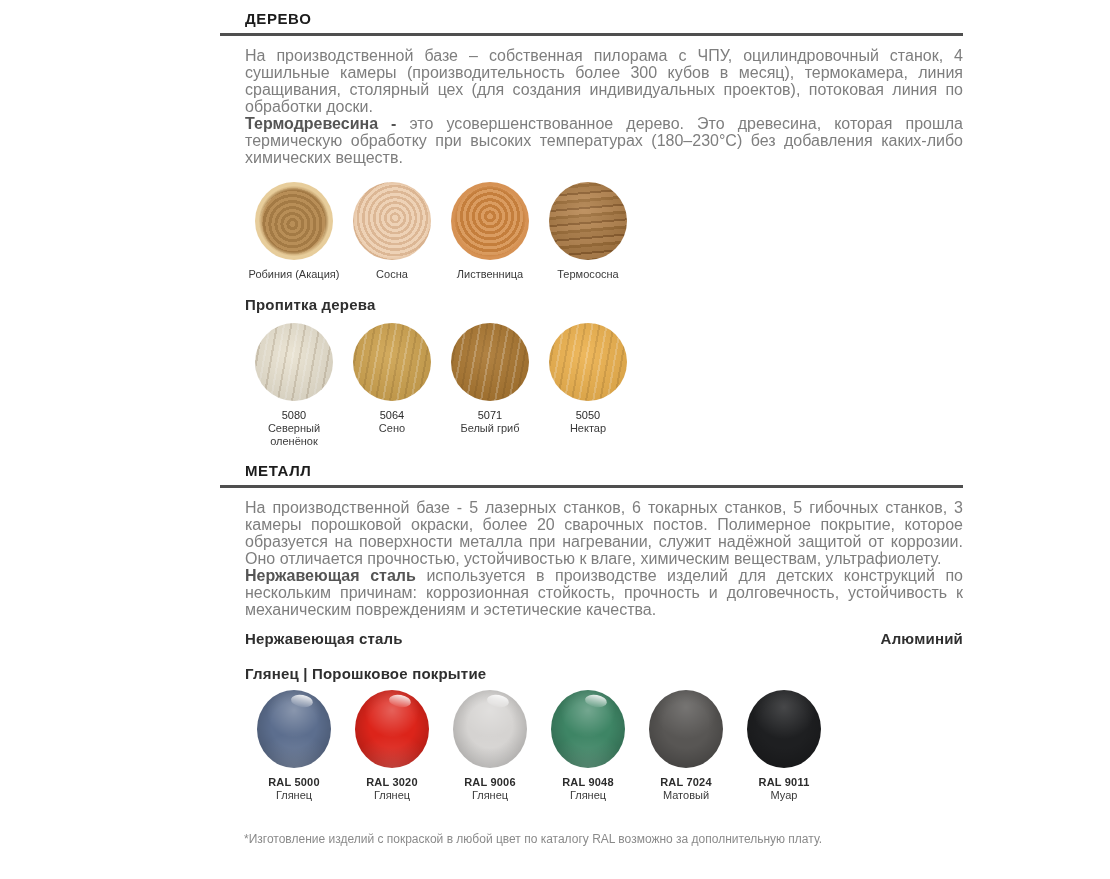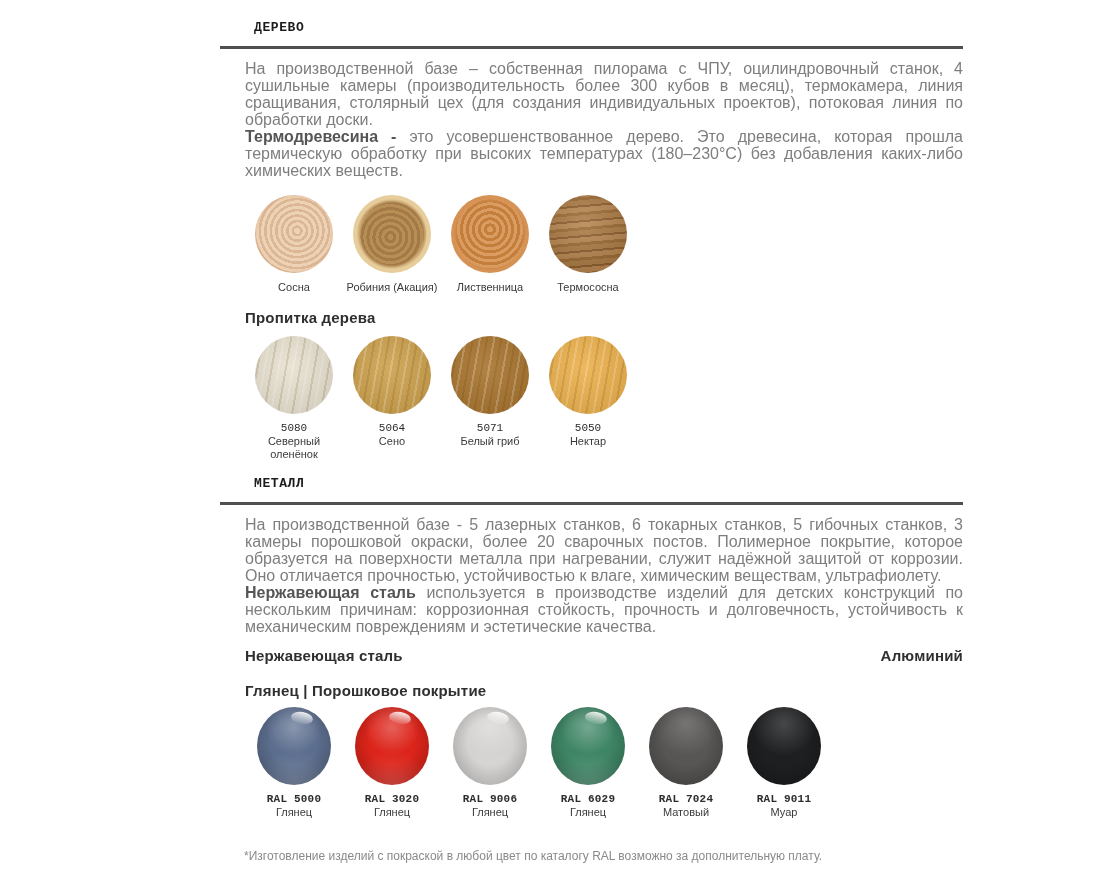--- a/index.html
+++ b/index.html
@@ -5,21 +5,21 @@
   html,body{margin:0;padding:0;}
   body{
     width:1110px;height:879px;background:#ffffff;overflow:hidden;
     font-family:"Liberation Sans","DejaVu Sans",sans-serif;
     -webkit-font-smoothing:antialiased;
   }
   .content{width:718px;margin-left:245px;padding-top:10px;}
 
   
   .sec-title{
-    font-size:13px;font-weight:bold;color:#1c1c1c;letter-spacing:.6px;margin:9px;line-height:18px;font-family:Liberation Mono, monospace;
+    font-size:15px;font-weight:bold;color:#1c1c1c;letter-spacing:.6px;margin:0;line-height:18px;
   }
   .rule{
     height:3px;background:#4f4f4f;border:none;
     margin:5px 0 11px -25px;width:743px;
   }
 
   
   .para{
     margin:0;font-size:16px;line-height:17px;color:#7e7e7e;
     text-align:justify;text-justify:inter-word;
@@ -30,21 +30,21 @@
   .subhead{font-size:15px;color:#2f2f2f;margin:0;line-height:19px;letter-spacing:.2px;}
 
   
   .row{display:flex;align-items:flex-start;margin:0;}
   .cell{width:98px;flex:none;}
   .circle{
     position:relative;width:78px;height:78px;margin:0 auto;border-radius:50%;
     background-color:var(--c,#cccccc);
   }
   .lab{text-align:center;margin-top:8px;font-size:11px;line-height:13px;color:#3a3a3a;}
-  .lab .code{color:#2c2c2c;font-family:Liberation Mono, monospace;}
+  .lab .code{color:#2c2c2c;}
   .powder-row .lab .code{font-weight:bold;letter-spacing:.2px;}
   .nowrap-labels .lab .name{white-space:nowrap;}
 
   .split{display:flex;justify-content:space-between;align-items:flex-start;}
   .right-cell{width:98px;flex:none;}
 
   .spheres-row .circle{width:75px;height:80px;}
   .powder-row .circle,.right-cell .circle{width:74px;height:78px;}
   .alu-cell .circle{width:74px;height:74px;margin-top:5px;}
 
@@ -109,29 +109,29 @@
 <div class="content">
 
   <section>
     <h1 class="sec-title">ДЕРЕВО</h1>
     <hr class="rule">
     <p class="para">На производственной базе – собственная пилорама с ЧПУ, оцилиндровочный станок, 4 сушильные камеры (производительность более 300 кубов в месяц), термокамера, линия сращивания, столярный цех (для создания индивидуальных проектов), потоковая линия по обработки доски.</p>
     <p class="para"><b>Термодревесина -</b><span> это усовершенствованное дерево. Это древесина, которая прошла термическую обработку при высоких температурах (180–230°С) без добавления каких-либо химических веществ.</span></p>
 
     <div class="row species-row nowrap-labels">
         <div class="cell">
+          <div class="circle tex-acacia" style="--c: #b08453;"></div>
+          <div class="lab">
+            <div class="name">Робиния (Акация)</div>
+          </div>
+        </div>
+        <div class="cell">
           <div class="circle tex-pine" style="--c: #e9cdb0;"></div>
           <div class="lab">
             <div class="name">Сосна</div>
-          </div>
-        </div>
-        <div class="cell">
-          <div class="circle tex-acacia" style="--c: #b08453;"></div>
-          <div class="lab">
-            <div class="name">Робиния (Акация)</div>
           </div>
         </div>
         <div class="cell">
           <div class="circle tex-larch" style="--c: #cd8345;"></div>
           <div class="lab">
             <div class="name">Лиственница</div>
           </div>
         </div>
         <div class="cell">
           <div class="circle tex-thermo" style="--c: #a9763c;"></div>
@@ -205,21 +205,21 @@
           <div class="cell">
             <div class="circle tex-gloss" style="--c: #d5d3d1;"></div>
             <div class="lab">
               <div class="code">RAL 9006</div>
               <div class="name">Глянец</div>
             </div>
           </div>
           <div class="cell">
             <div class="circle tex-gloss" style="--c: #3e8565;"></div>
             <div class="lab">
-              <div class="code">RAL 6029</div>
+              <div class="code">RAL 9048</div>
               <div class="name">Глянец</div>
             </div>
           </div>
           <div class="cell">
             <div class="circle tex-matte" style="--c: #585654;"></div>
             <div class="lab">
               <div class="code">RAL 7024</div>
               <div class="name">Матовый</div>
             </div>
           </div>

